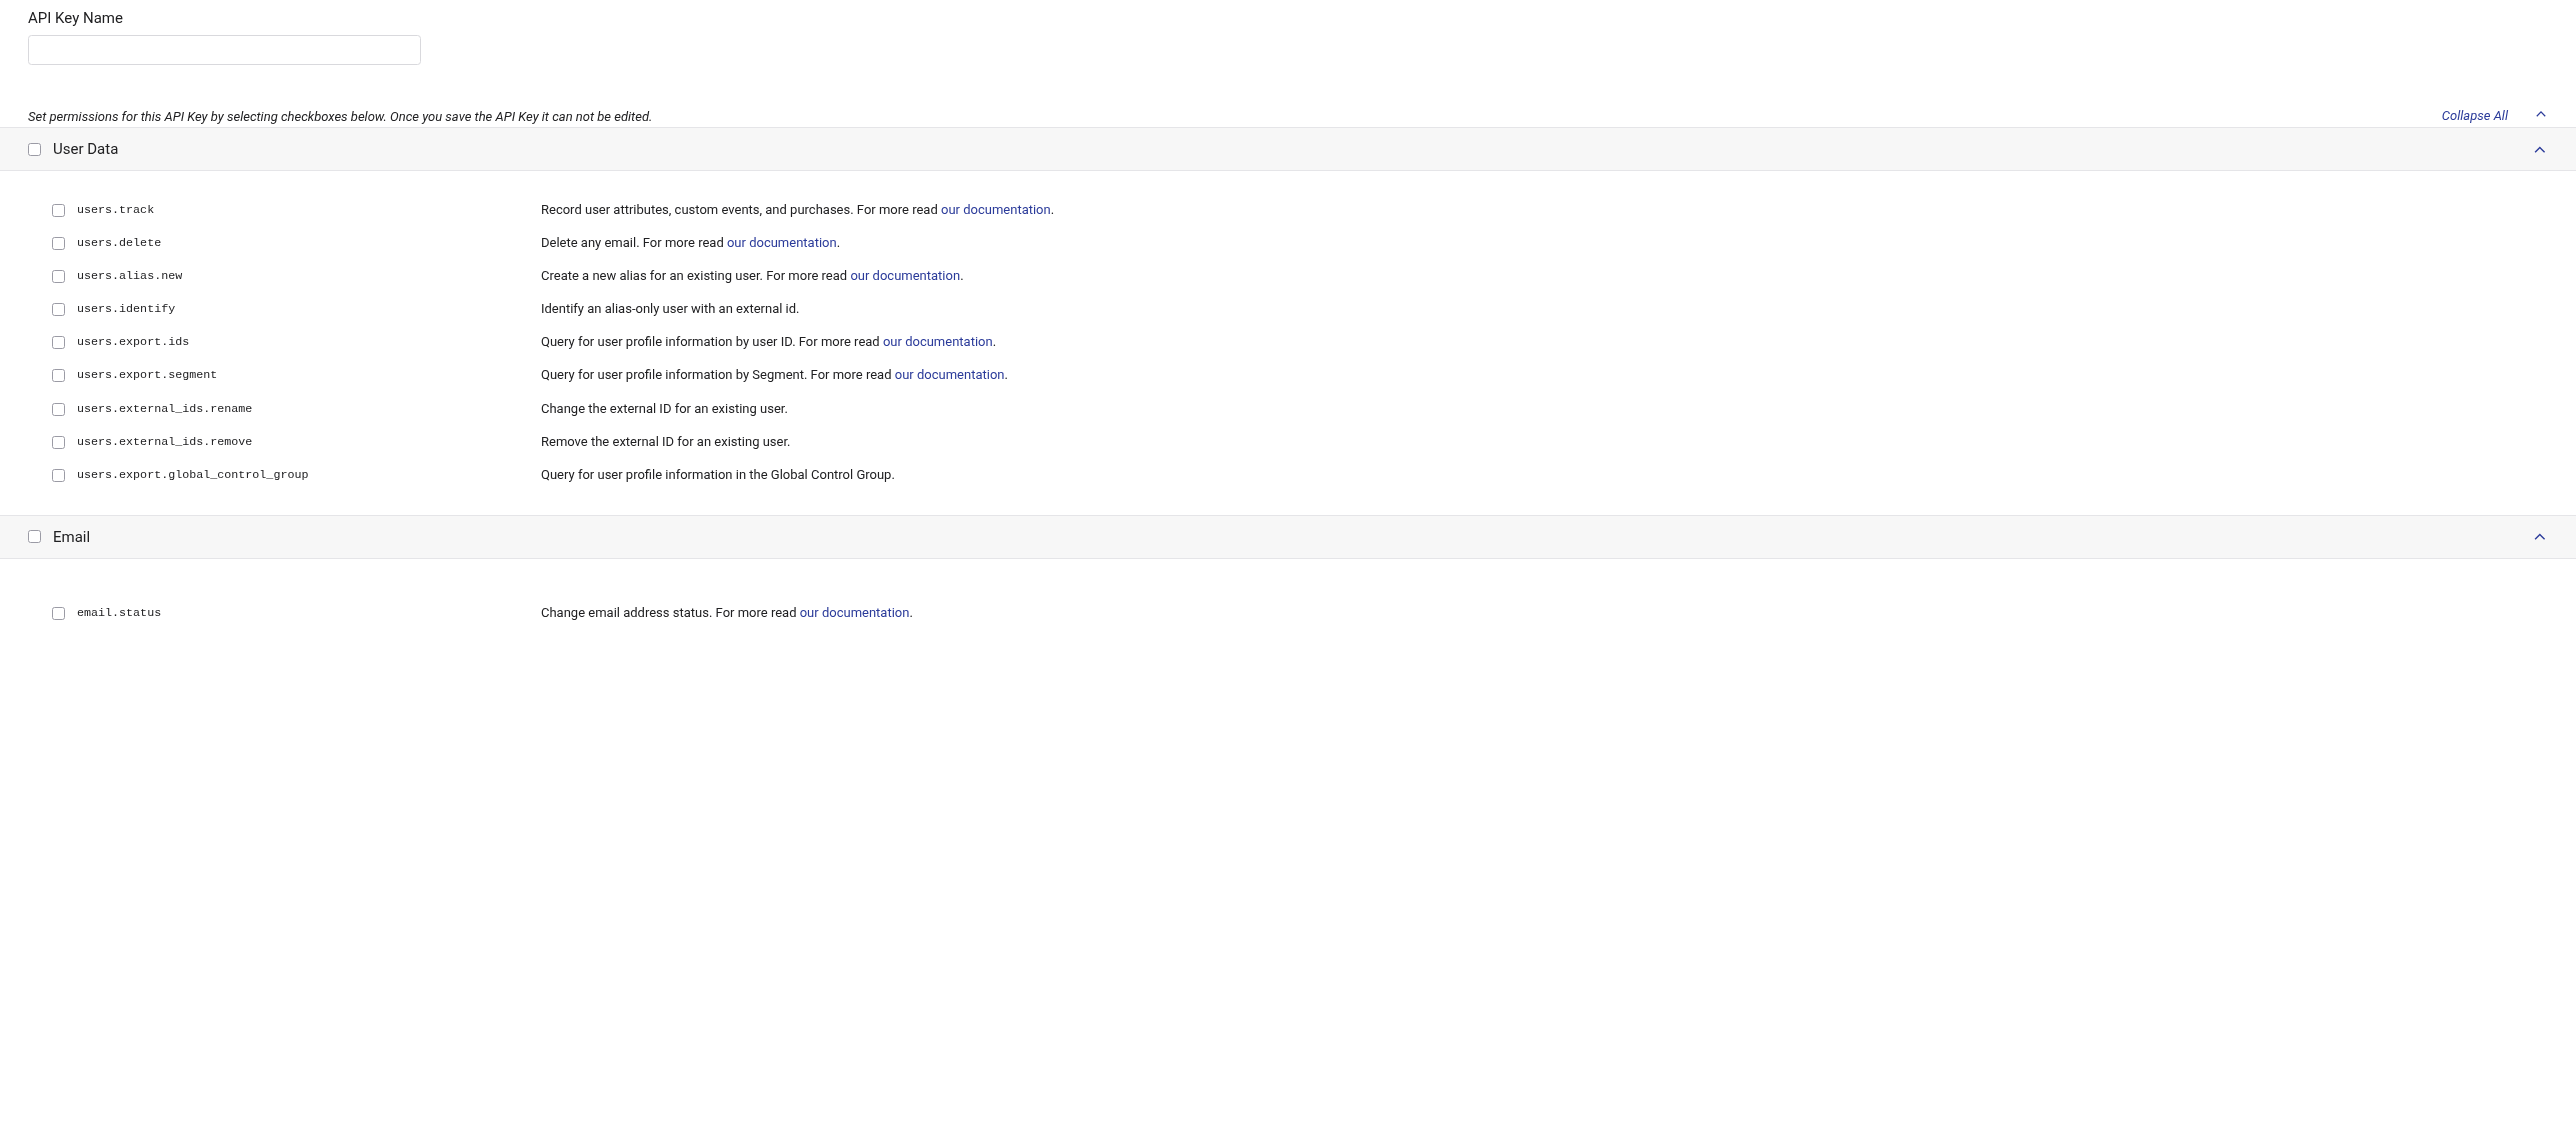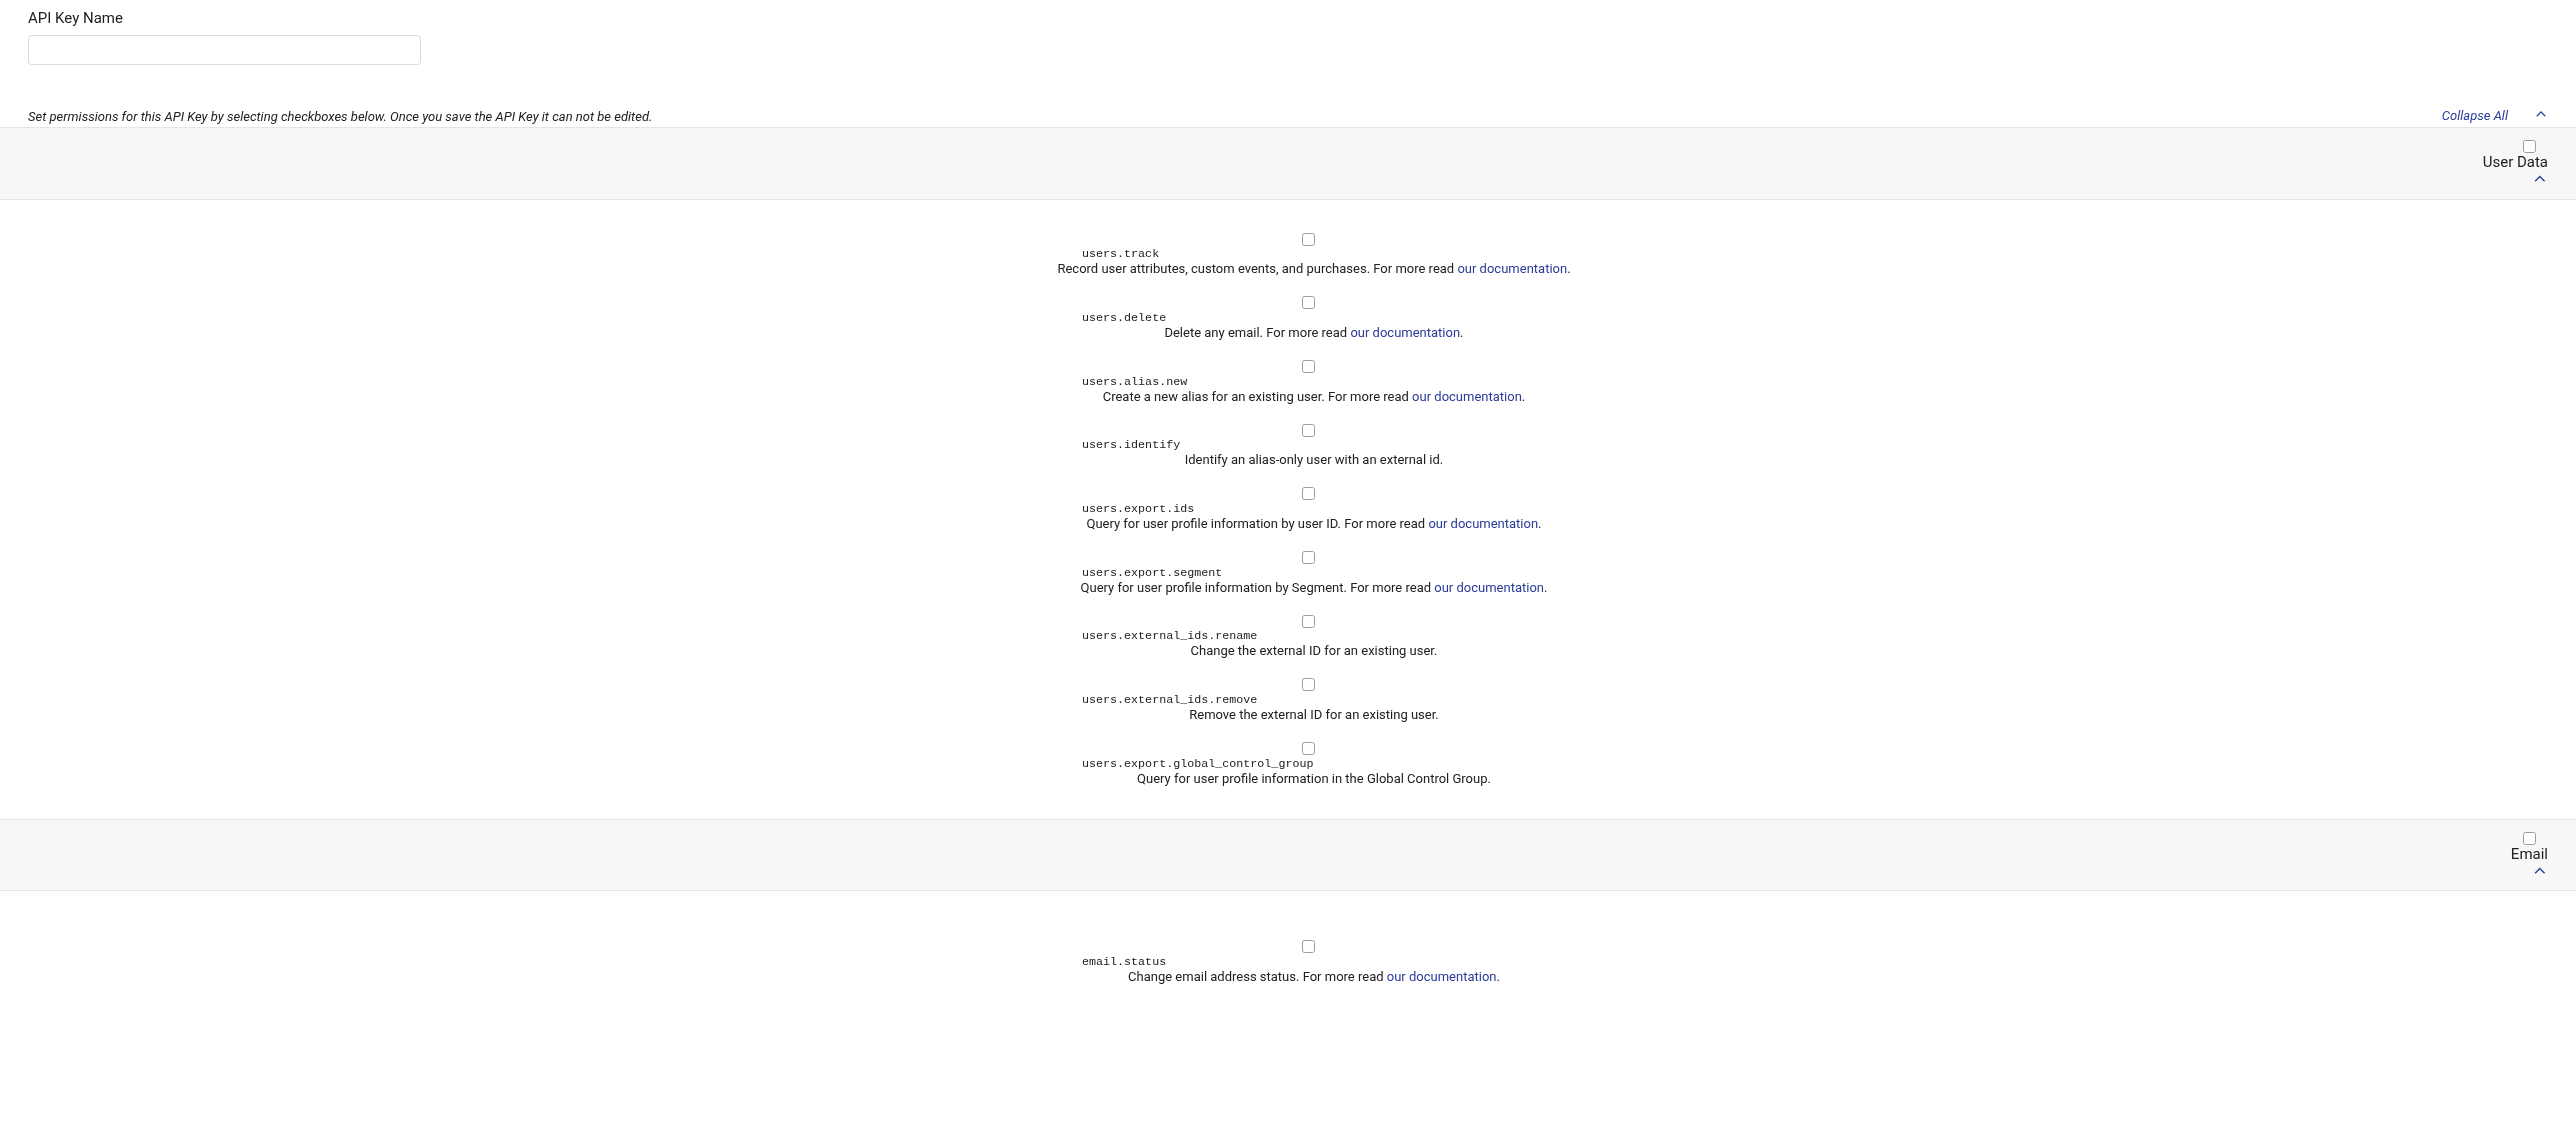--- a/index.html
+++ b/index.html
@@ -42,28 +42,27 @@
       color: #2b3b9a;
       font-size: 13px;
       cursor: pointer;
       display: flex;
       align-items: center;
       gap: 26px;
     }
     .collapse-all svg { width: 14px; height: 14px; fill: #2b3b9a; }
     .group-header {
       display: flex;
-      align-items: flex-end;
+      align-items: center;
       background: #f7f7f7;
       border-top: 0.9px solid #e5e5e8;
       border-bottom: 0.9px solid #e5e5e8;
       padding: 12px 28px 12px 0;
       margin-left: -28px;
       padding-left: 28px;
-      flex-direction: column;
     }
     .group-checkbox {
       width: 13px;
       height: 13px;
       border: 1.3px solid #9b9ba5;
       border-radius: 2.6px;
       margin-right: 12px;
       flex-shrink: 0;
       cursor: pointer;
       background: #fff;
@@ -78,23 +77,22 @@
       cursor: pointer;
       display: flex;
       align-items: center;
     }
     .group-chevron svg { width: 15.7px; height: 15.7px; fill: #2b3b9a; }
     .permissions-list {
       padding: 30px 0 33px 24px;
     }
     .perm-row {
       display: flex;
-      align-items: center;
+      align-items: flex-end;
       margin-bottom: 17.4px;
-      flex-direction: column;
     }
     .perm-row:last-child { margin-bottom: 0; margin-top: 16px; }
     .perm-checkbox {
       width: 13px;
       height: 13px;
       border: 1.3px solid #9b9ba5;
       border-radius: 2.6px;
       margin-right: 12px;
       margin-top: 2.6px;
       flex-shrink: 0;

